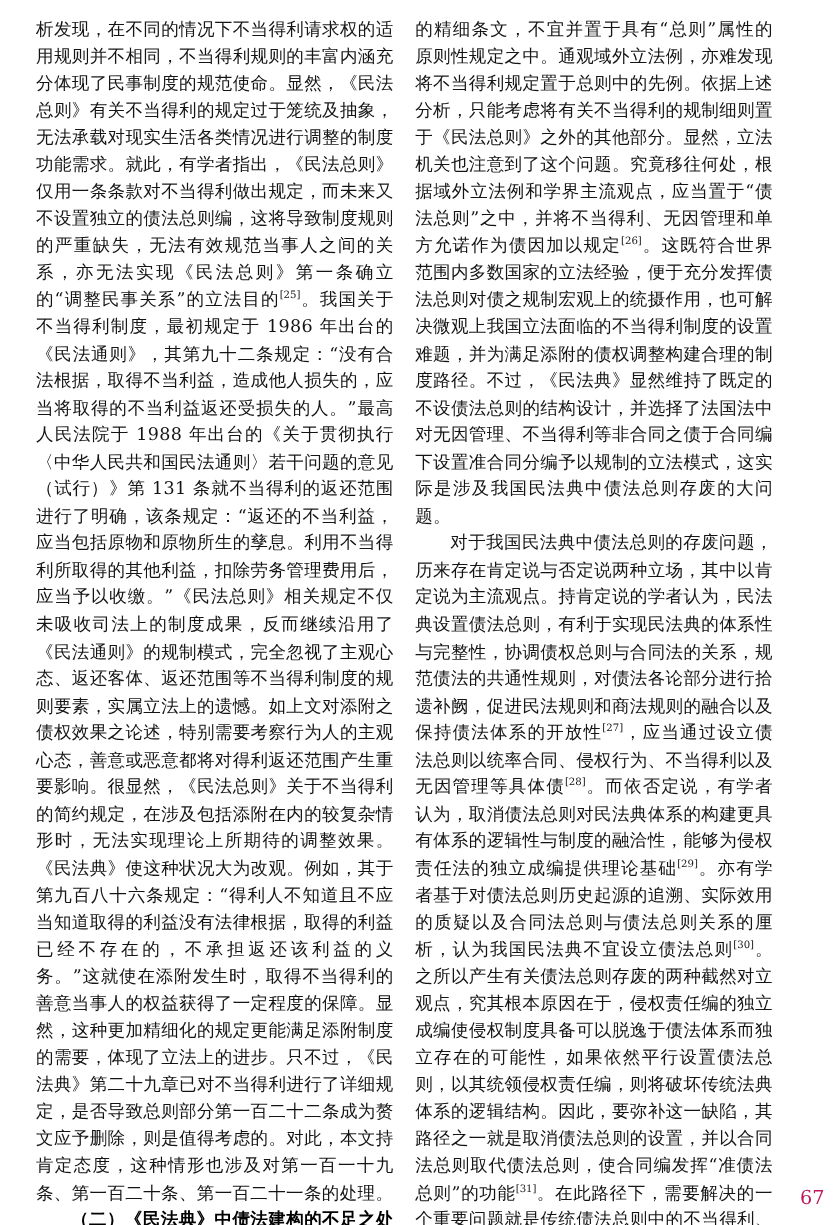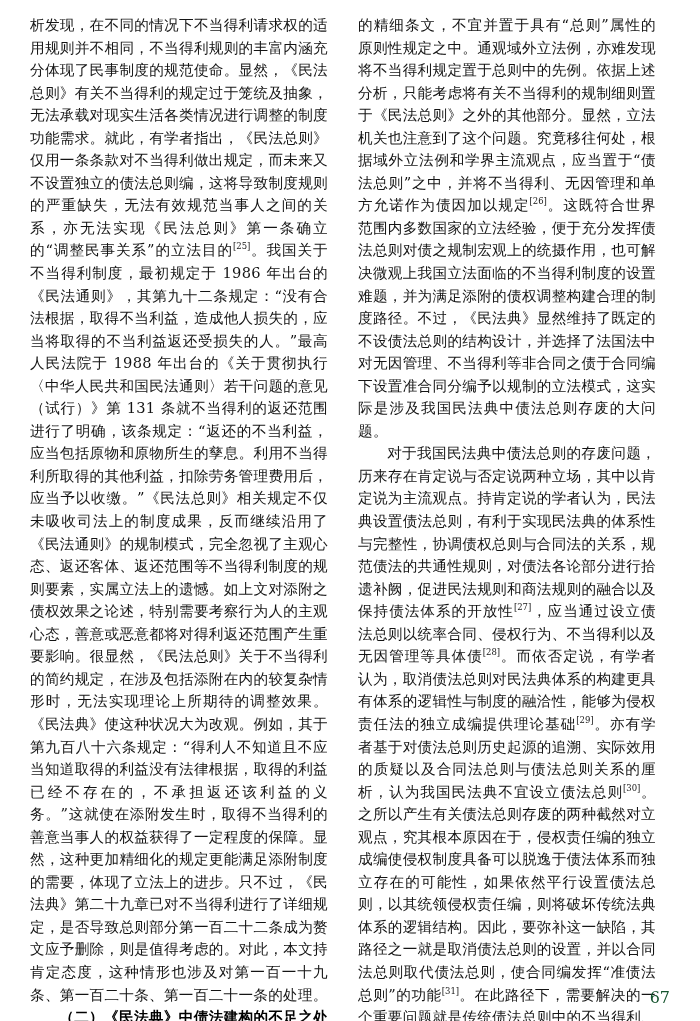--- a/index.html
+++ b/index.html
@@ -18,21 +18,21 @@
   .page {
     position: relative;
     width: 700px;
     height: 1021px;
     box-sizing: border-box;
     padding: 14px 28px 8px 30px;
   }
   .columns {
     display: flex;
     flex-direction: row;
-    gap: 30px;
+    gap: 18px;
     height: 960px;
   }
   .col {
     width: 298px;
     flex: 0 0 298px;
   }
   p.body-text {
     margin: 0;
     font-size: 14.6px;
     line-height: 22.55px;
@@ -59,25 +59,25 @@
     word-break: break-all;
   }
   sup.fnref {
     font-size: 0.58em;
     vertical-align: super;
     line-height: 0;
     letter-spacing: 0;
   }
   .page-number {
     position: absolute;
-    right: 30px;
+    right: 13px;
     bottom: 14px;
     font-size: 16px;
     line-height: 18px;
-    color: #14532d;
+    color: #be185d;
     font-family: "DejaVu Serif", "Liberation Serif", serif;
   }
 </style>
 </head>
 <body>
 
 <div class="page">
   <div class="columns">
 
     <div class="col">

